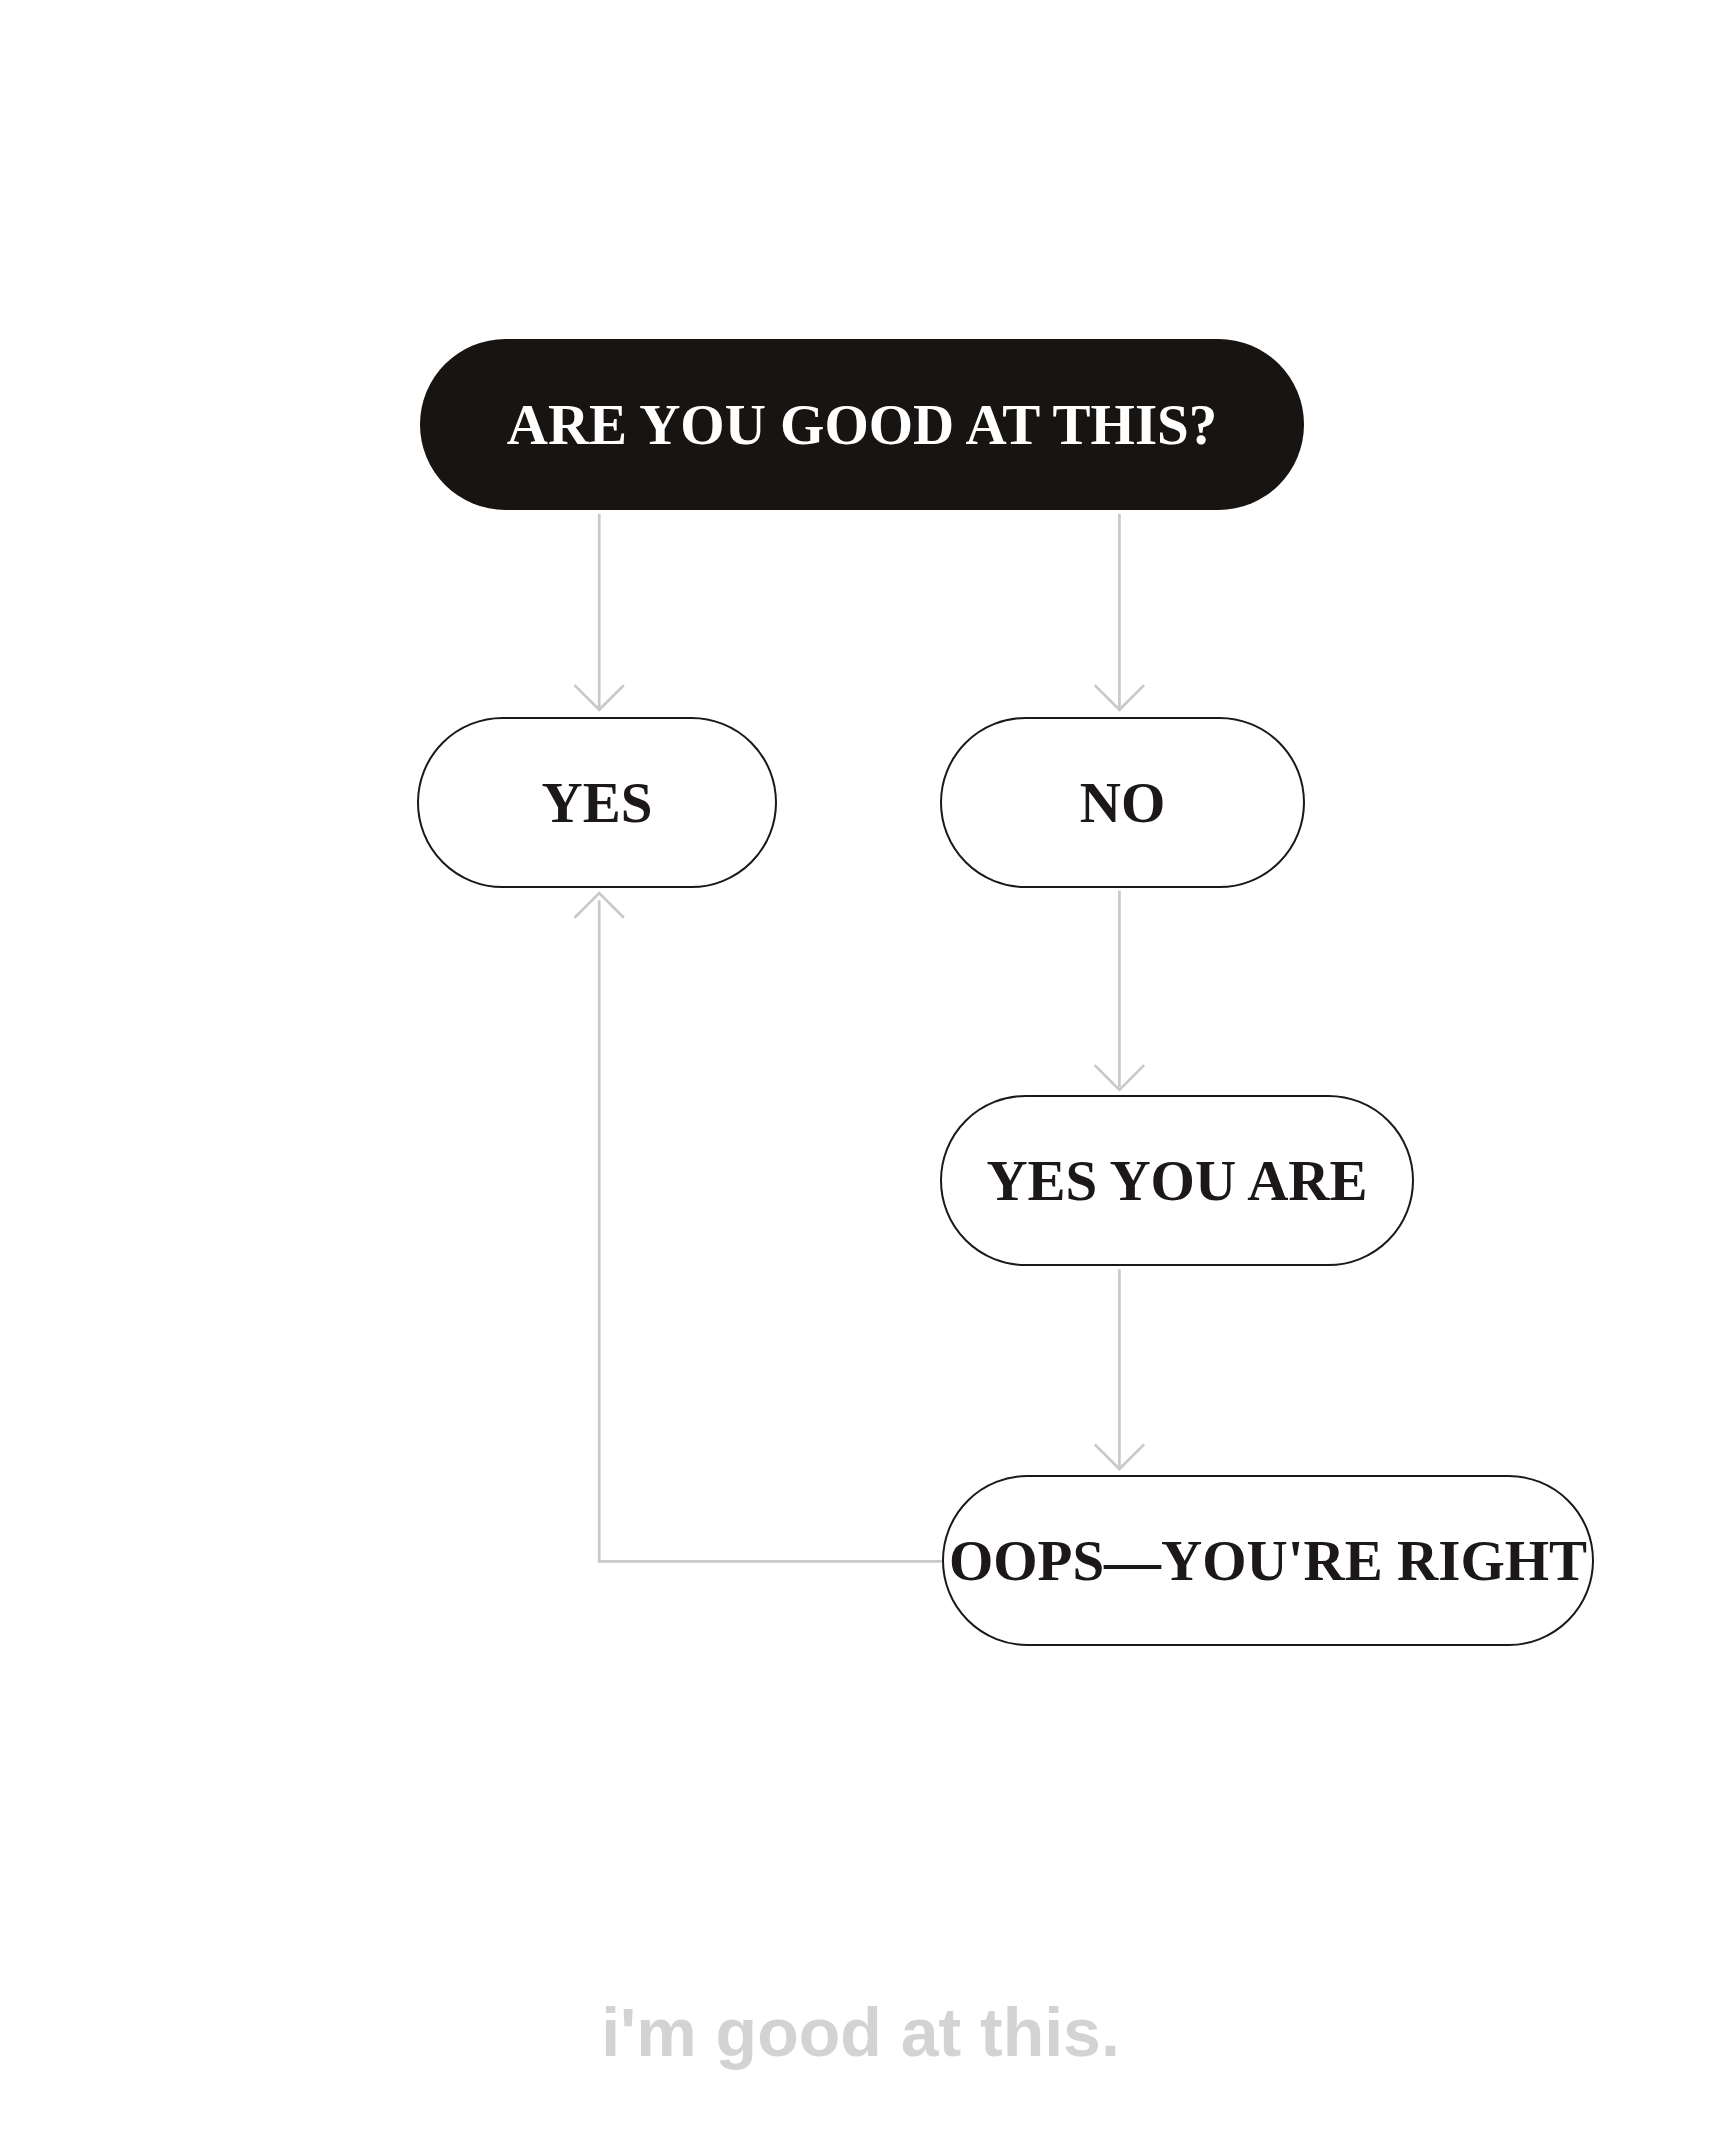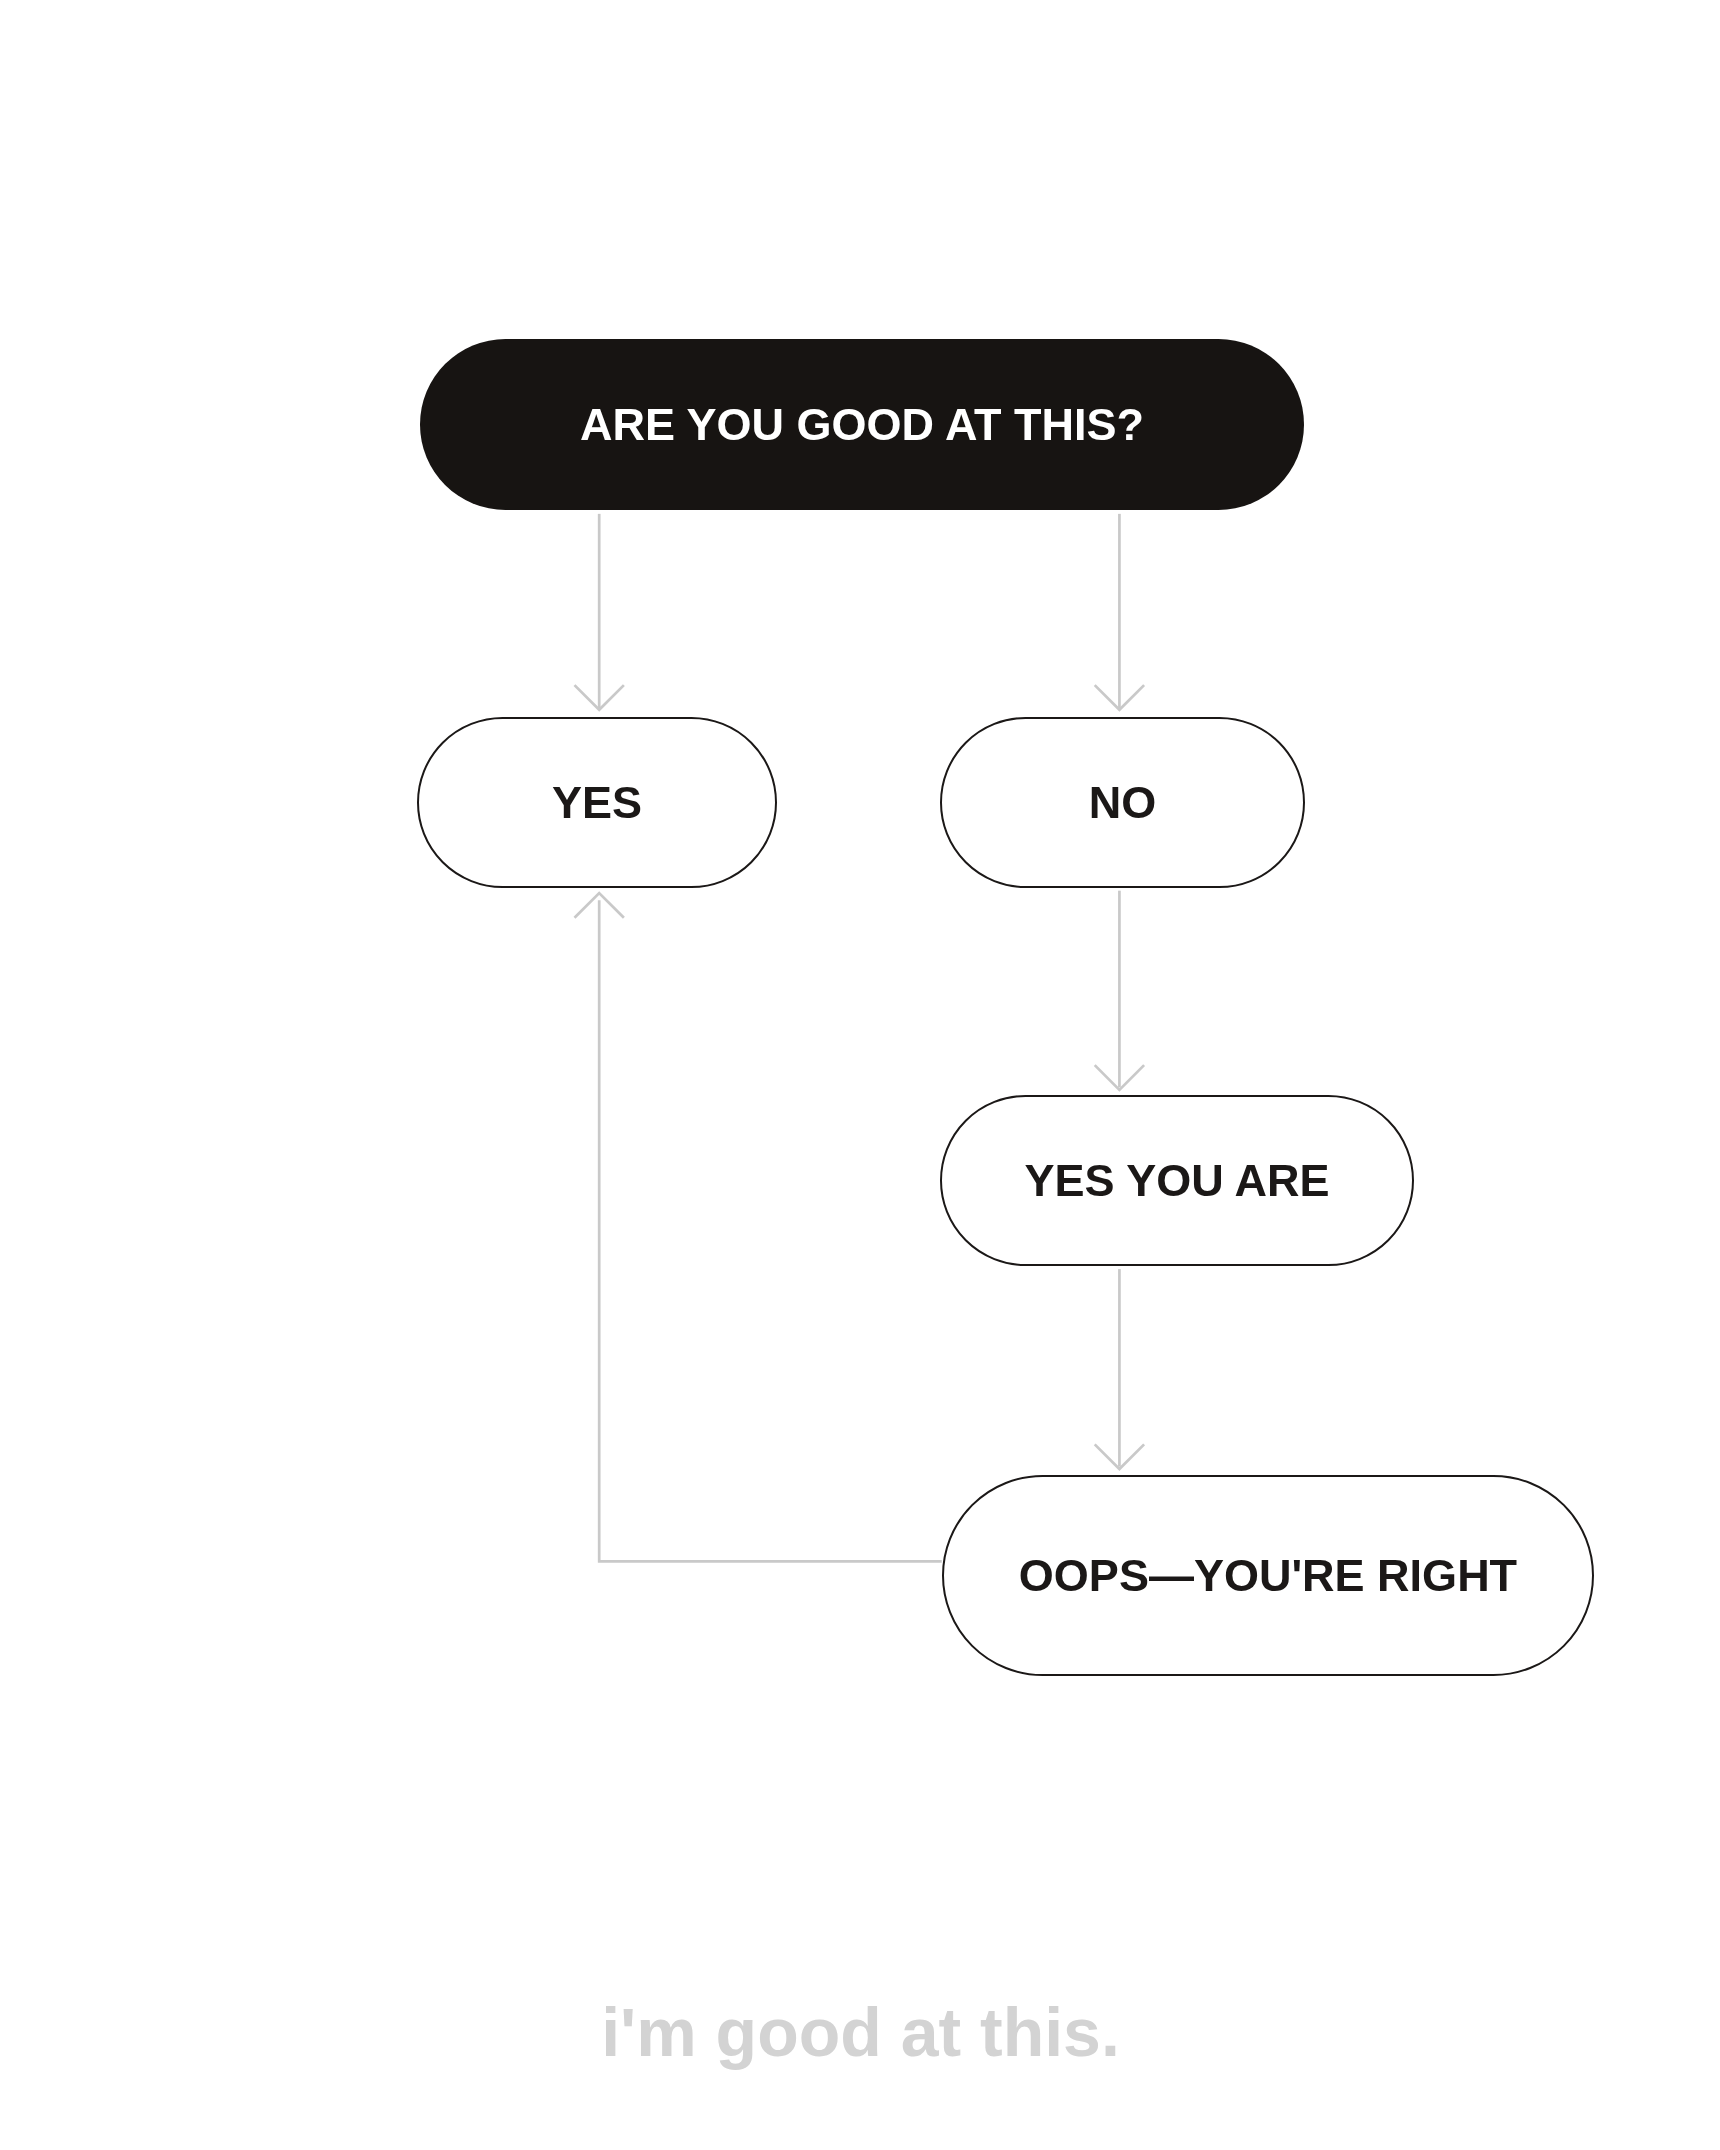--- a/index.html
+++ b/index.html
@@ -30,23 +30,23 @@
   }
   .pill {
     position: absolute;
     box-sizing: border-box;
     border-radius: 159px;
     display: flex;
     align-items: center;
     justify-content: center;
   }
   .pill .label {
-    font-family: Liberation Sans, sans-serif;
+    font-family: Liberation Serif, serif;
     font-weight: bold;
-    font-size: 45px;
+    font-size: 57px;
     letter-spacing: 0px;
     white-space: nowrap;
   }
   .pill.filled {
     background: var(--color-node-fill, #171412);
     border: none;
   }
   .pill.filled .label {
     color: var(--color-node-text-on-dark, #ffffff);
   }
@@ -56,21 +56,21 @@
   }
   .pill.outline .label {
     color: var(--color-node-text, #1b1817);
     text-align: right;
   }
   
   .node-start       { left: 420px;  top: 339px;  width: 884px; height: 171px; }
   .node-yes         { left: 417px;  top: 717px;  width: 360px;  height: 171px; }
   .node-no          { left: 940px; top: 717px;  width: 365px;  height: 171px; }
   .node-yes-you-are { left: 940px; top: 1095px; width: 474px;  height: 171px; }
-  .node-oops        { left: 942px; top: 1475px; width: 652px;  height: 201px; }
+  .node-oops        { left: 942px; top: 1475px; width: 652px;  height: 171px; }
   .caption {
     position: absolute;
     left: 0;
     top: 1993px;
     width: 1721px;
     text-align: center;
     font-family: "Liberation Sans", "DejaVu Sans", sans-serif;
     font-weight: bold;
     font-size: 68px;
     color: var(--color-caption-text, #d3d3d3);

